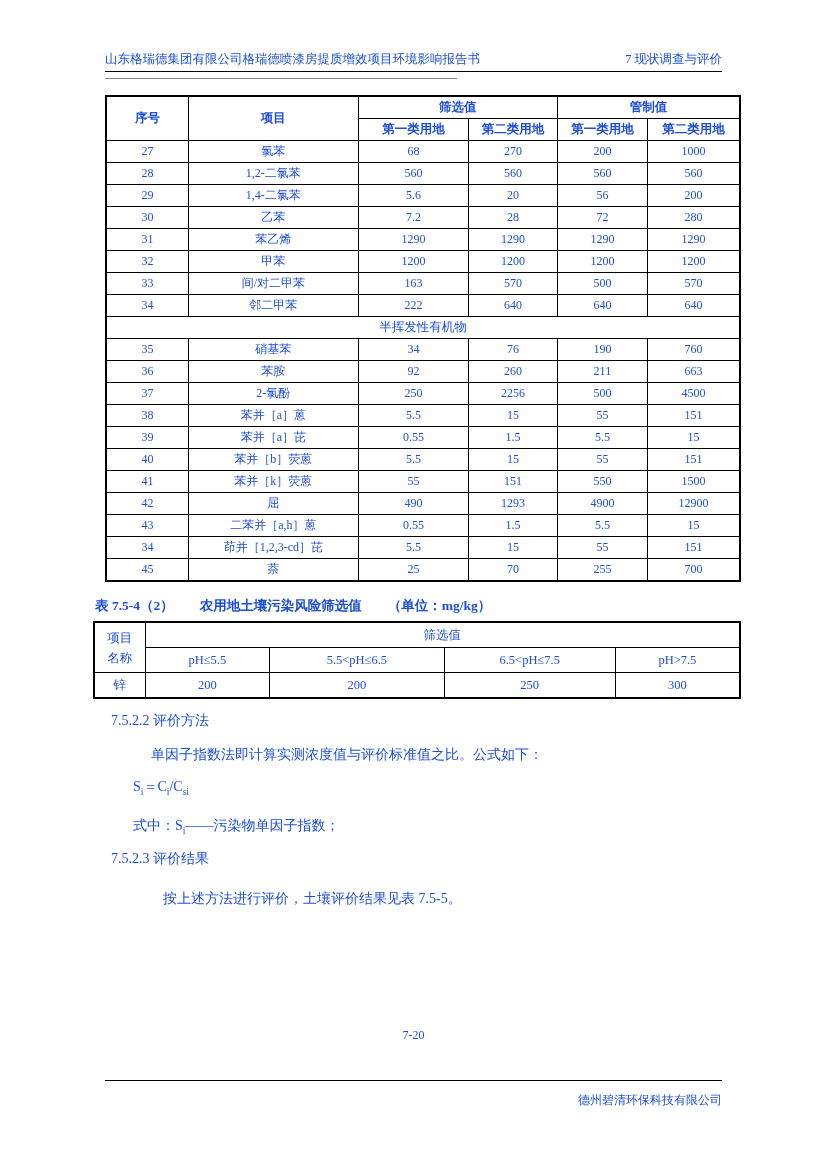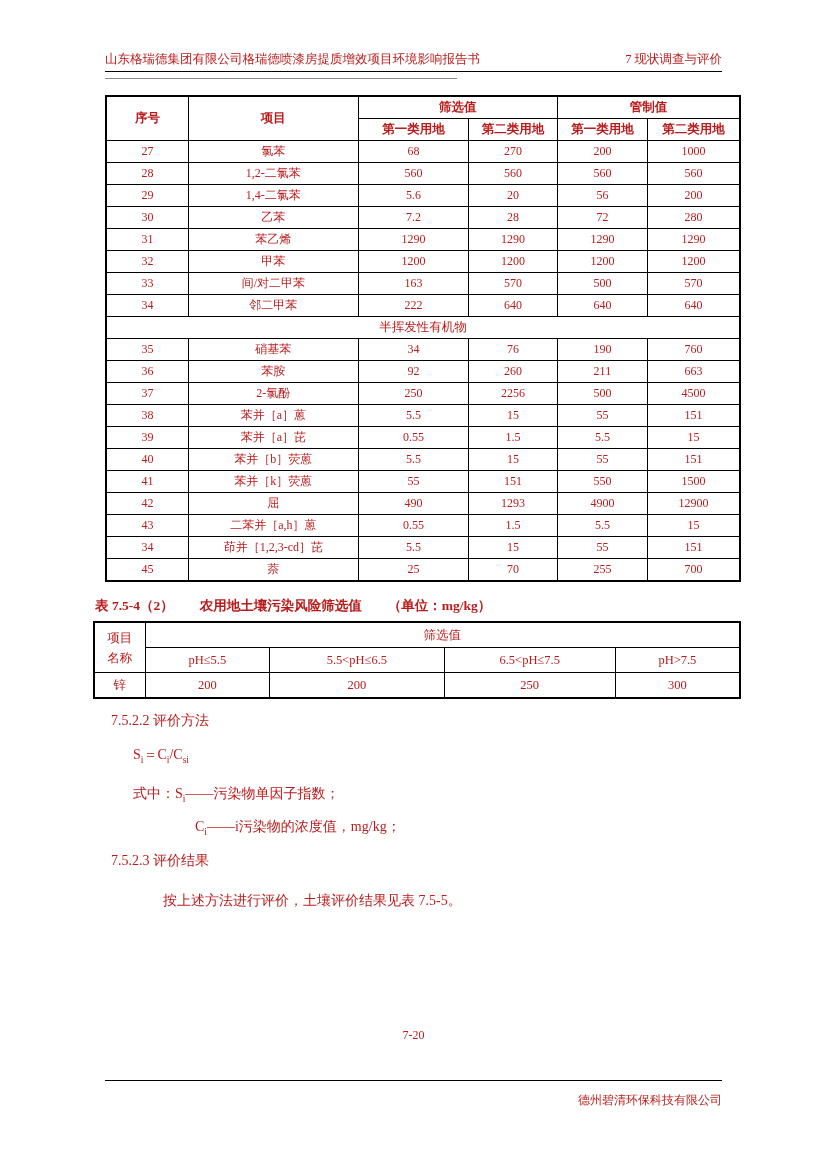--- a/index.html
+++ b/index.html
@@ -1,21 +1,21 @@
 <!DOCTYPE html>
 <html><head>
 <meta charset="utf-8">
 <style>
   html, body { margin: 0; padding: 0; background: #ffffff; }
   .page {
     position: relative;
     width: 827px;
     height: 1169px;
     background: #ffffff;
-    color: #b91c1c;
+    color: #1d4ed8;
     font-family: "Liberation Serif", "DejaVu Serif", serif;
     overflow: hidden;
   }
   
   .running-header {
     position: absolute;
     top: 51px; left: 105px; right: 105px;
     display: flex;
     justify-content: space-between;
     font-size: 12.5px;
@@ -342,23 +342,23 @@
         <td>200</td>
         <td>200</td>
         <td>250</td>
         <td>300</td>
       </tr>
     </tbody>
   </table>
 
   <div class="text-block">
     <h3 class="h-sub1">7.5.2.2 评价方法</h3>
+    <p class="p-intro">单因子指数法即计算实测浓度值与评价标准值之比。公式如下：</p>
     <p class="p-formula"><span>S</span><sub>i</sub><span>＝</span><span>C</span><sub>i</sub><span>/</span><span>C</span><sub>si</sub></p>
     <p class="p-where"><span>式中：S</span><sub>i</sub><span>——污染物单因子指数；</span></p>
-    <p class="p-def1"><span>C</span><sub>i</sub><span>——i污染物的浓度值，mg/kg；</span></p>
     <h3 class="h-sub2">7.5.2.3 评价结果</h3>
     <p class="p-result">按上述方法进行评价，土壤评价结果见表 7.5-5。</p>
   </div>
 
   <div class="footer-rule"></div>
   <div class="footer-page">7-20</div>
   <div class="footer-company">德州碧清环保科技有限公司</div>
 
 </div>
 

